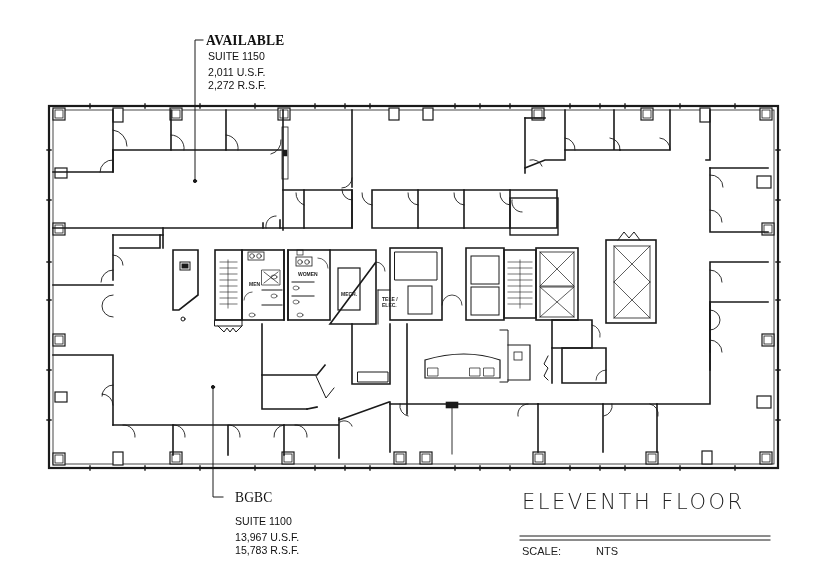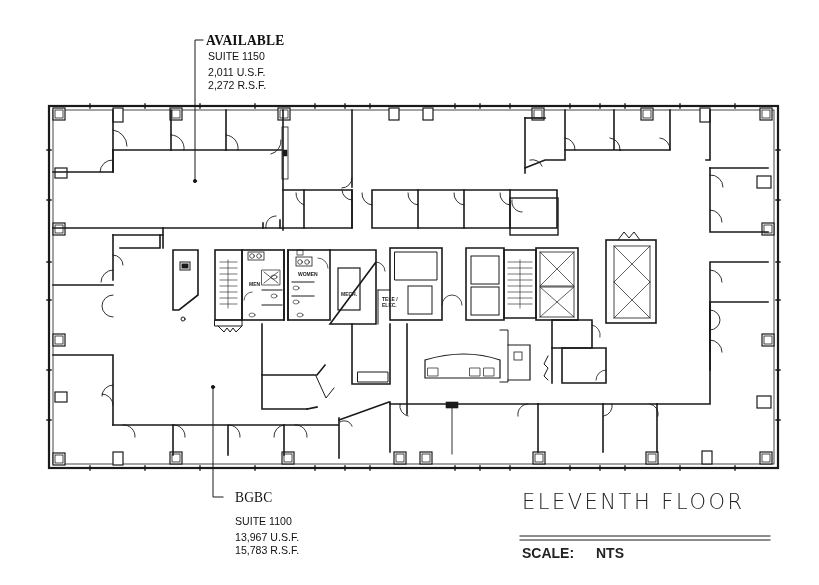--- a/index.html
+++ b/index.html
@@ -3,21 +3,21 @@
   <meta charset="utf-8">
   <style>
     html, body { margin: 0; padding: 0; background: #ffffff; }
     body { width: 819px; height: 585px; position: relative; overflow: hidden; font-family: "Liberation Sans", sans-serif; color: #111; }
     svg.plan { position: absolute; left: 0; top: 0; }
     .lbl { position: absolute; white-space: nowrap; line-height: 1; }
     .tenant { font-family: "Liberation Serif", serif; font-size: 15px; letter-spacing: 0.2px; transform: scaleX(0.9); transform-origin: left top; }
     .tenant-bold { font-weight: bold; }
     .meta { font-family: "Liberation Sans", sans-serif; font-size: 11.5px; transform: scaleX(0.92); transform-origin: left top; }
     .title { font-family: "DejaVu Sans", sans-serif; font-size: 21px; font-weight: 200; letter-spacing: 2.5px; color: #222; }
-    .scale { font-family: "Liberation Sans", sans-serif; font-size: 14px; color: #222; font-weight: bold; }
+    .scale { font-family: "Liberation Sans", sans-serif; font-size: 11px; color: #222; }
     .room-tag { position: absolute; font-family: "Liberation Sans", sans-serif; font-size: 5px; font-weight: bold; color:#222; line-height: 1; }
   </style>
 </head>
 <body>
 
 <svg class="plan" width="819" height="585" viewBox="0 0 819 585">
   <g fill="none" stroke="#1a1a1a" stroke-linecap="square">
 
     <g stroke-width="2.2">
       <rect x="49" y="106" width="729" height="362"></rect>

